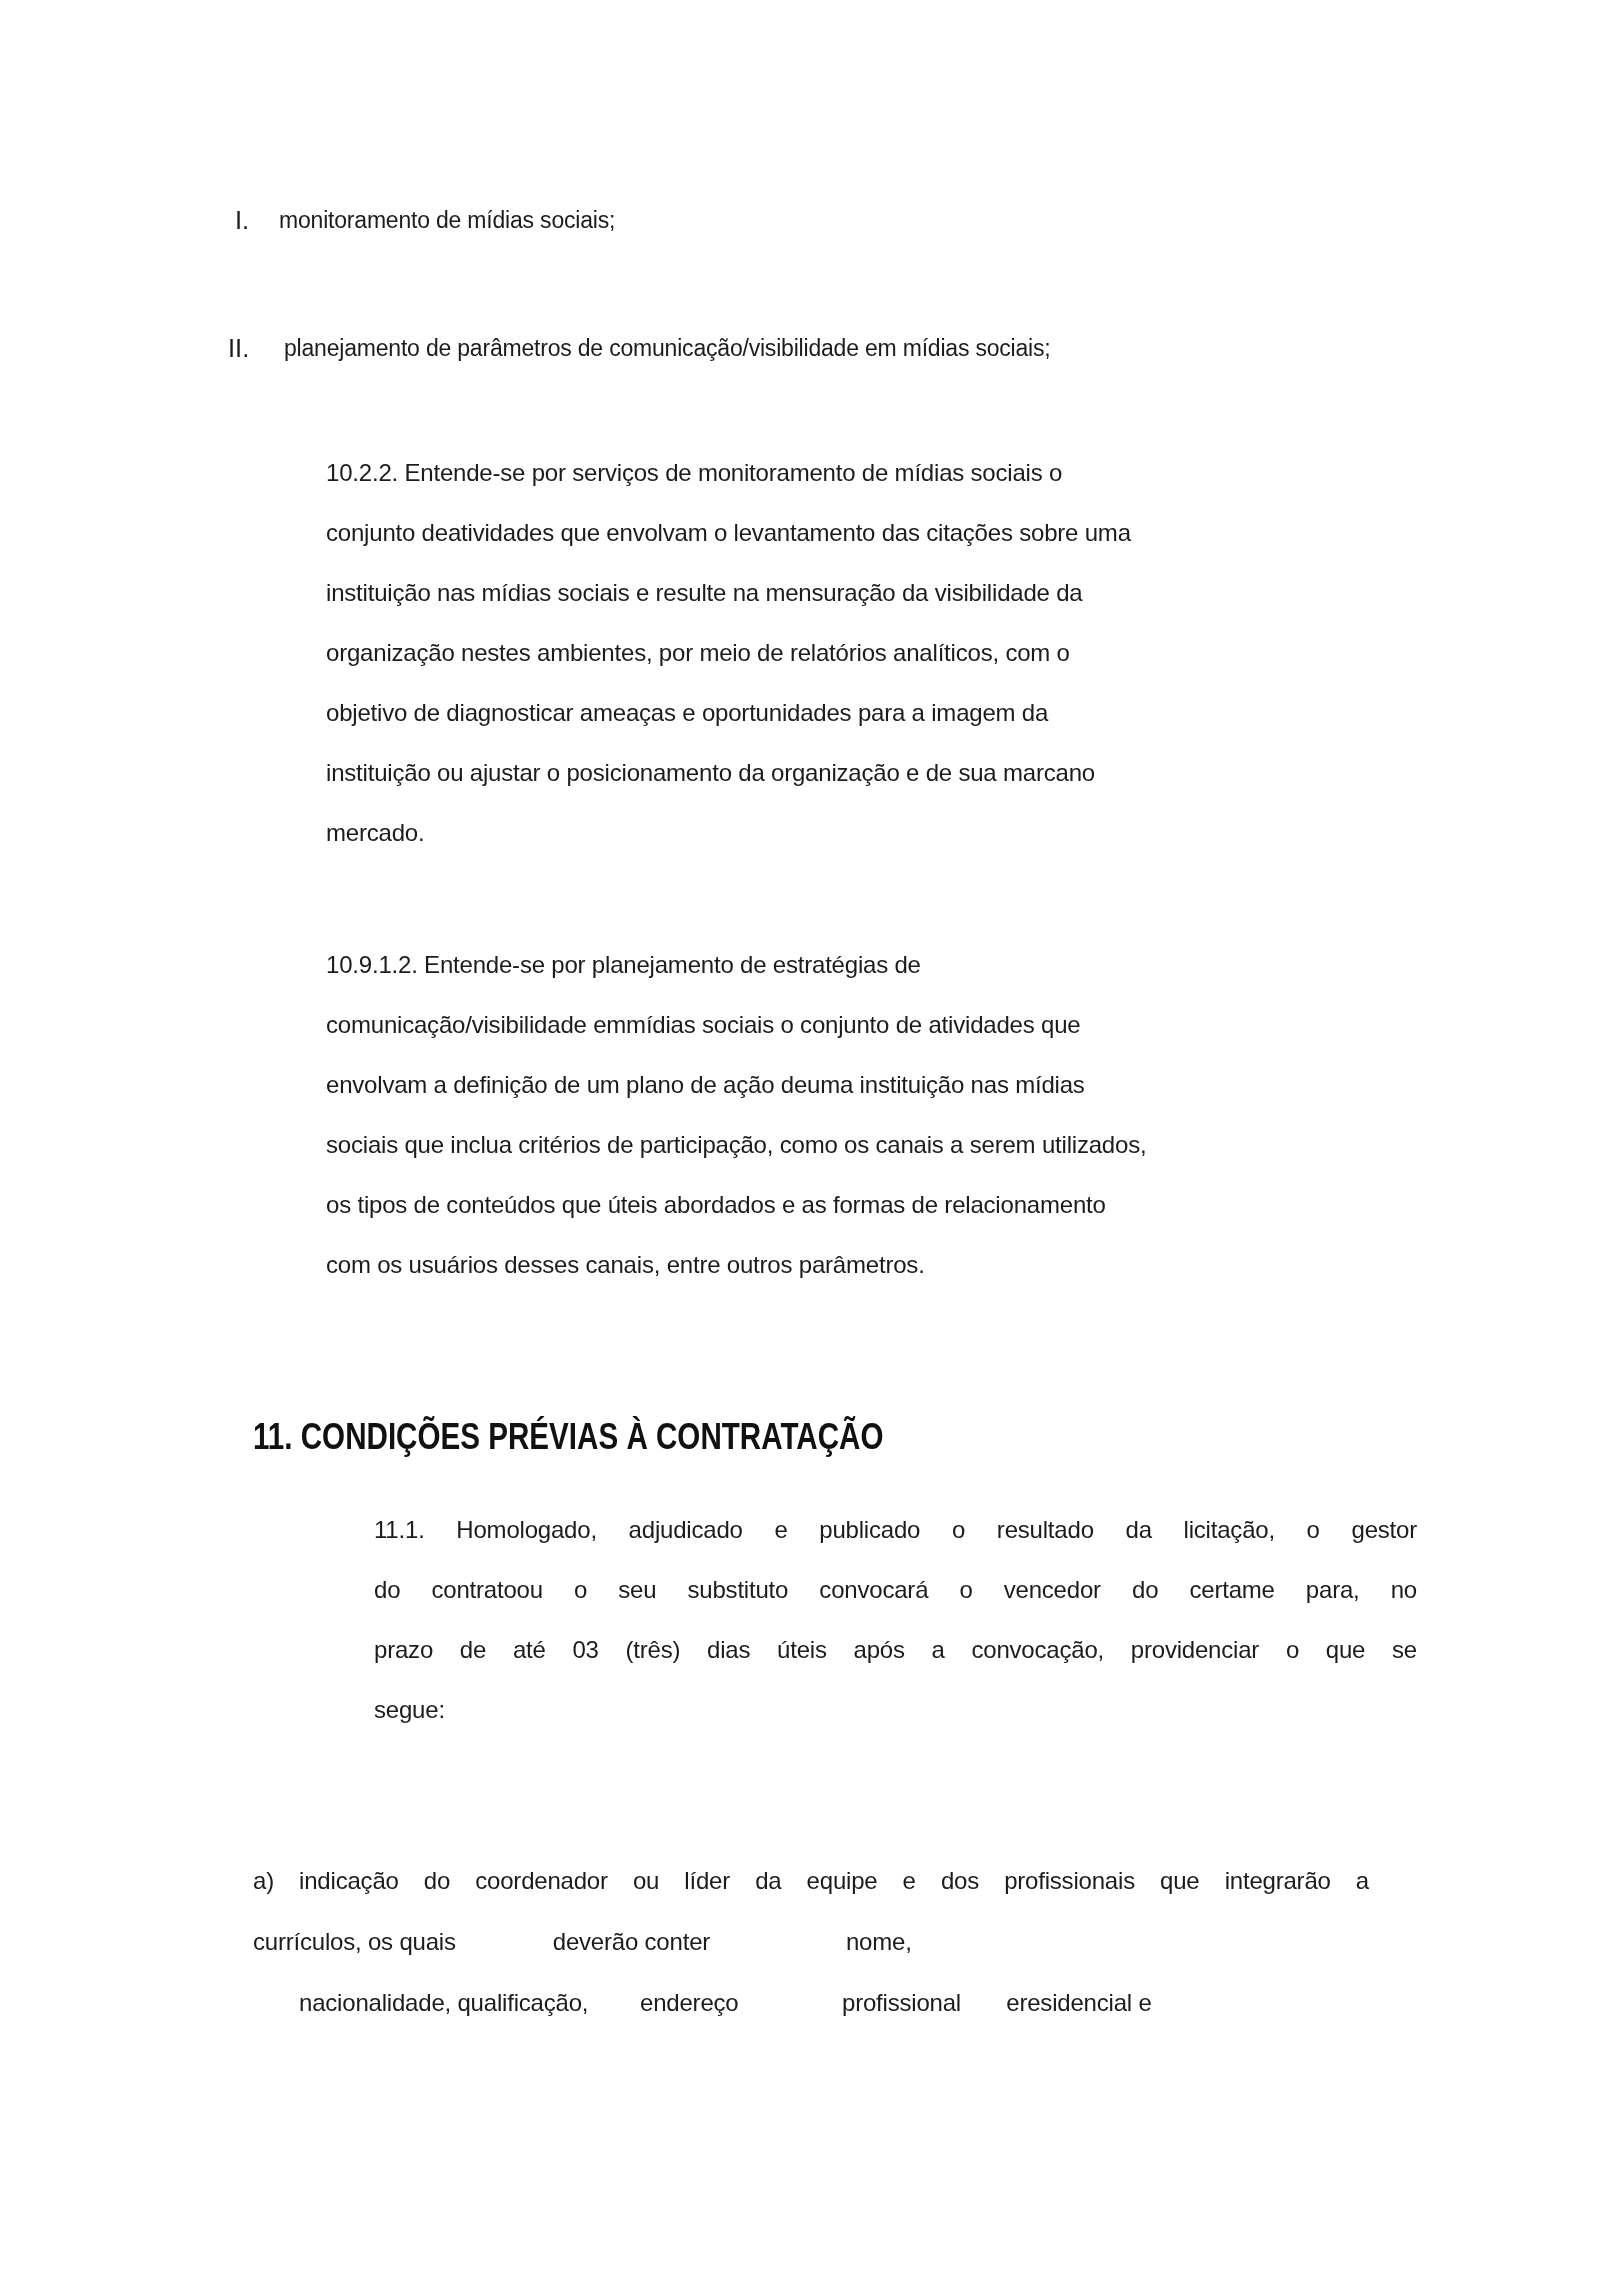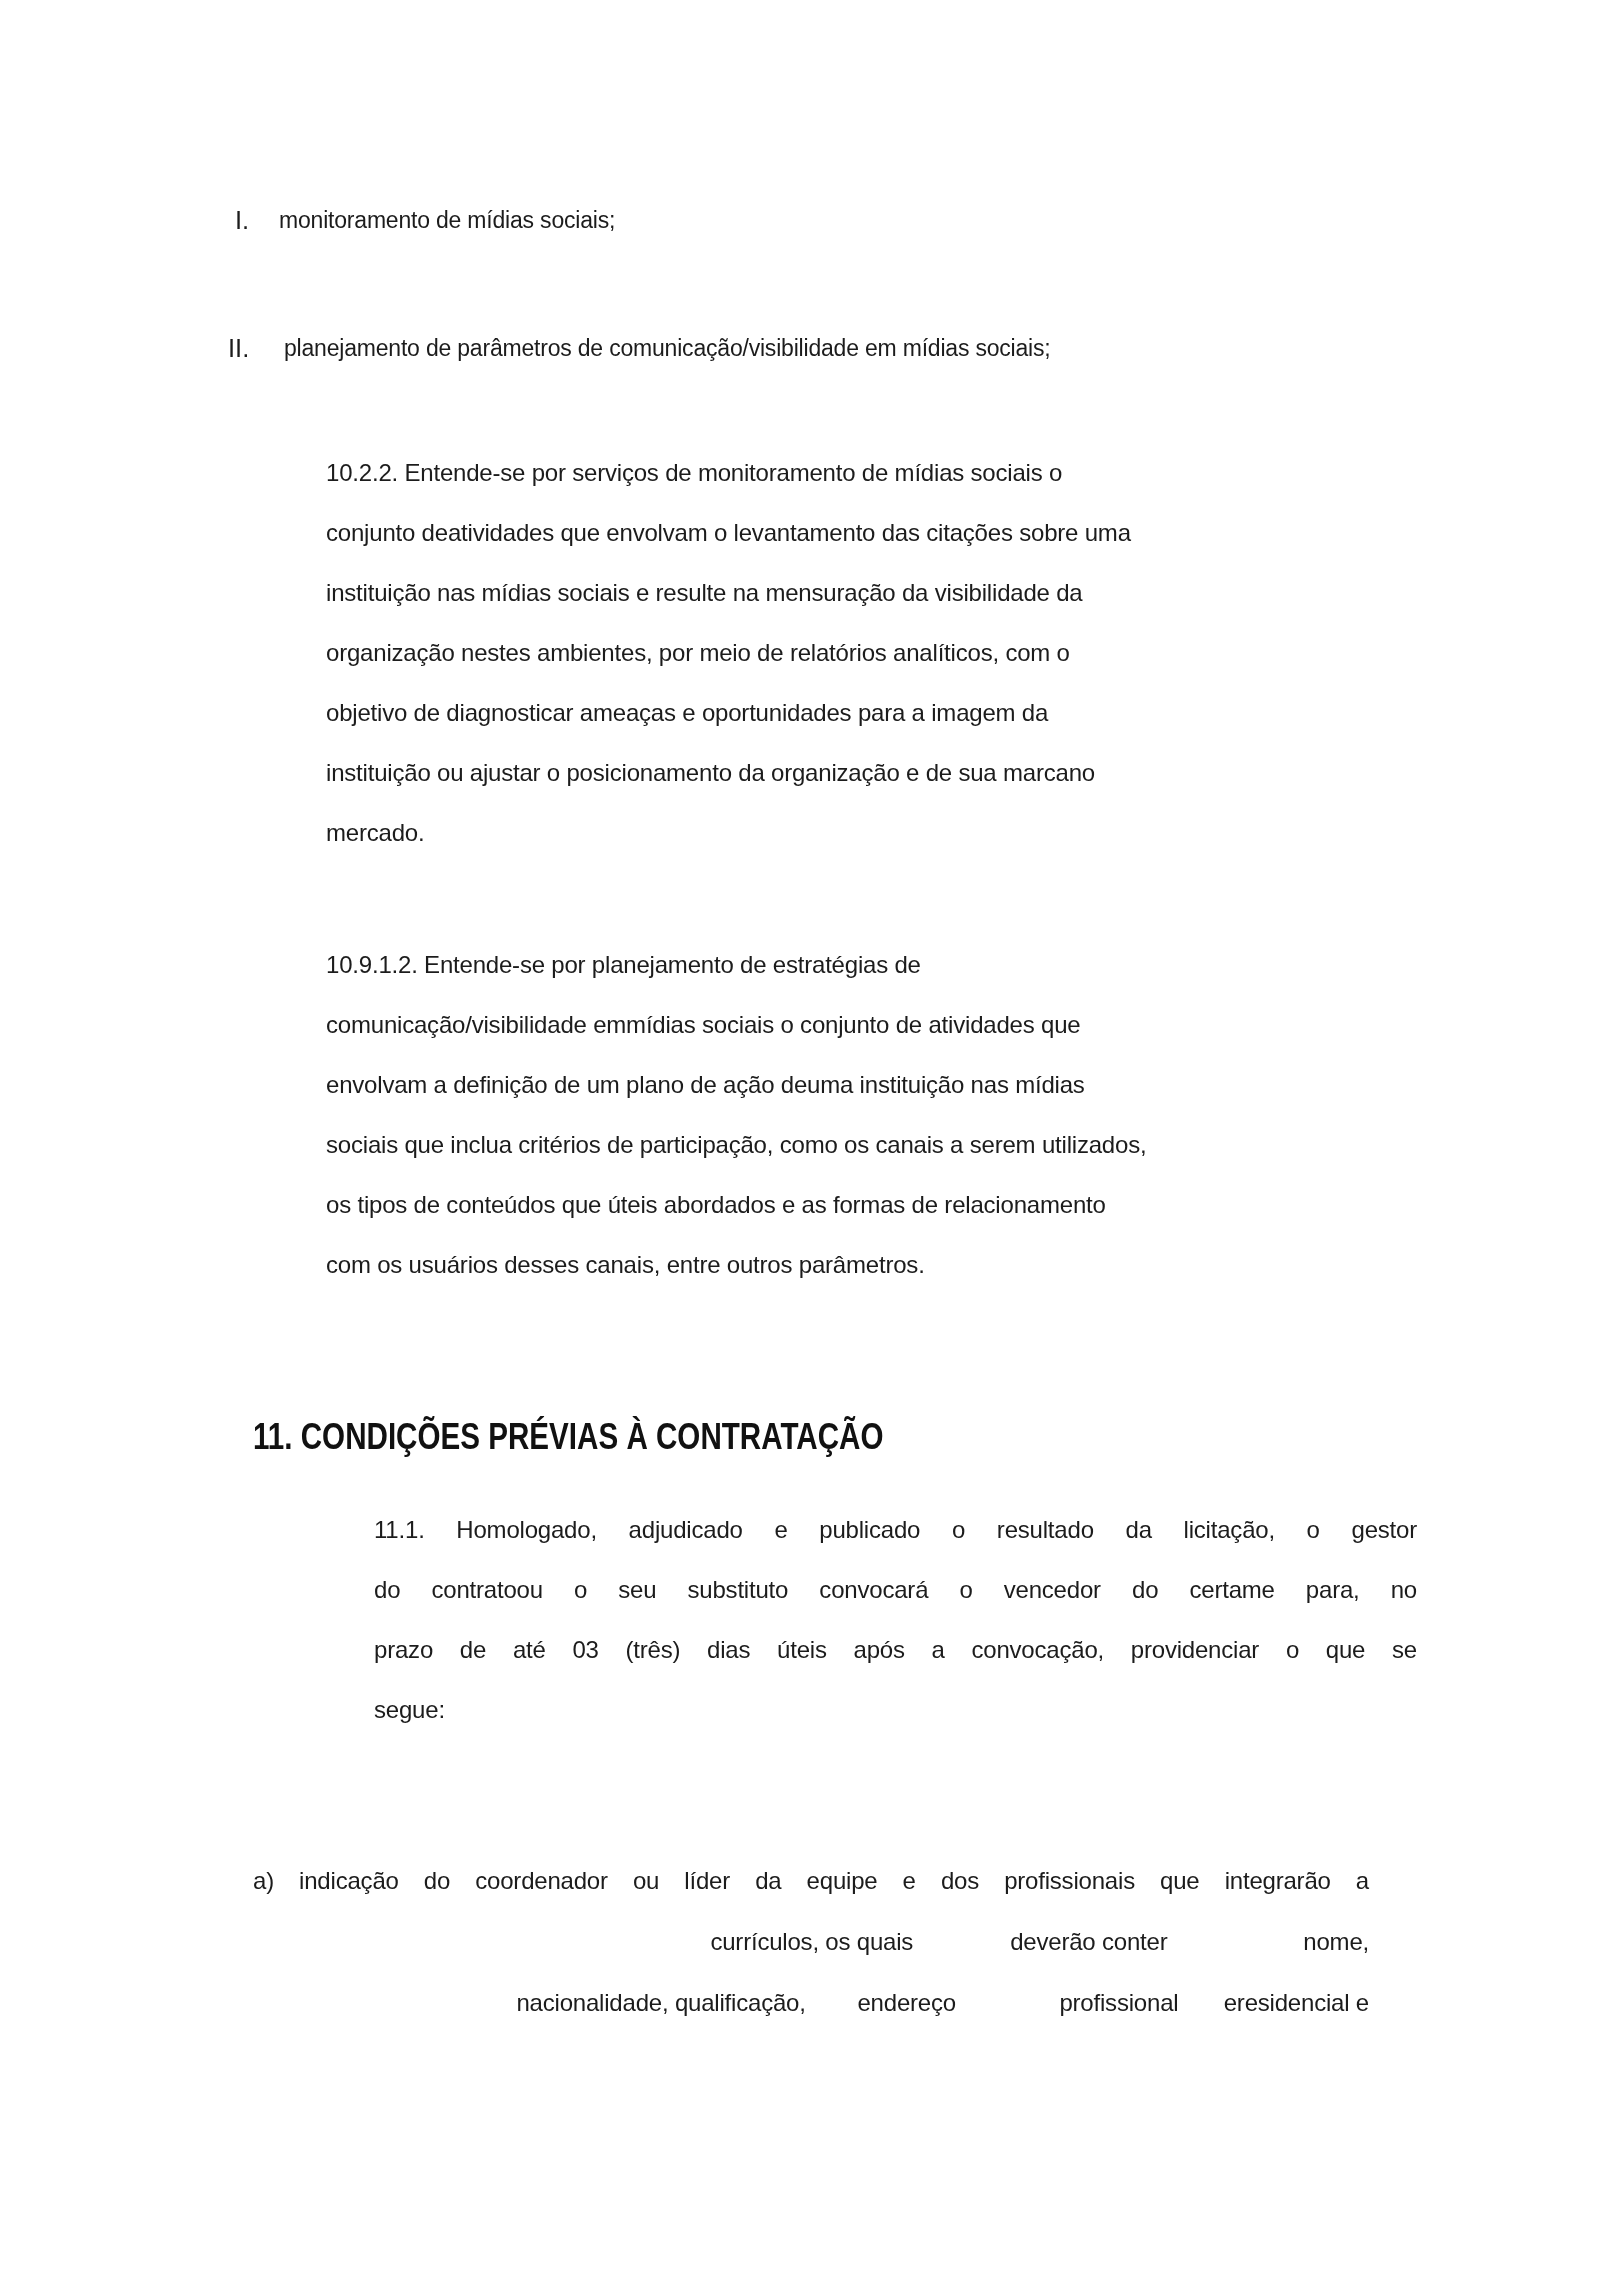--- a/index.html
+++ b/index.html
@@ -17,21 +17,21 @@
   .line {
     height: 60px;
     line-height: 60px;
     font-size: 24px;
     letter-spacing: -0.2px;
   }
   .just {
     text-align: justify;
     text-align-last: justify;
   }
-  .gaps { white-space: pre; text-align: right; }
+  .gaps { white-space: pre; }
   .indent47 { padding-left: 46px; box-sizing: border-box; }
 
   .li { display: flex; }
   .li .marker {
     flex: 0 0 auto;
     height: 60px; line-height: 60px;
     font-size: 25.5px;
   }
   .li .li-text {
     height: 60px; line-height: 60px;

